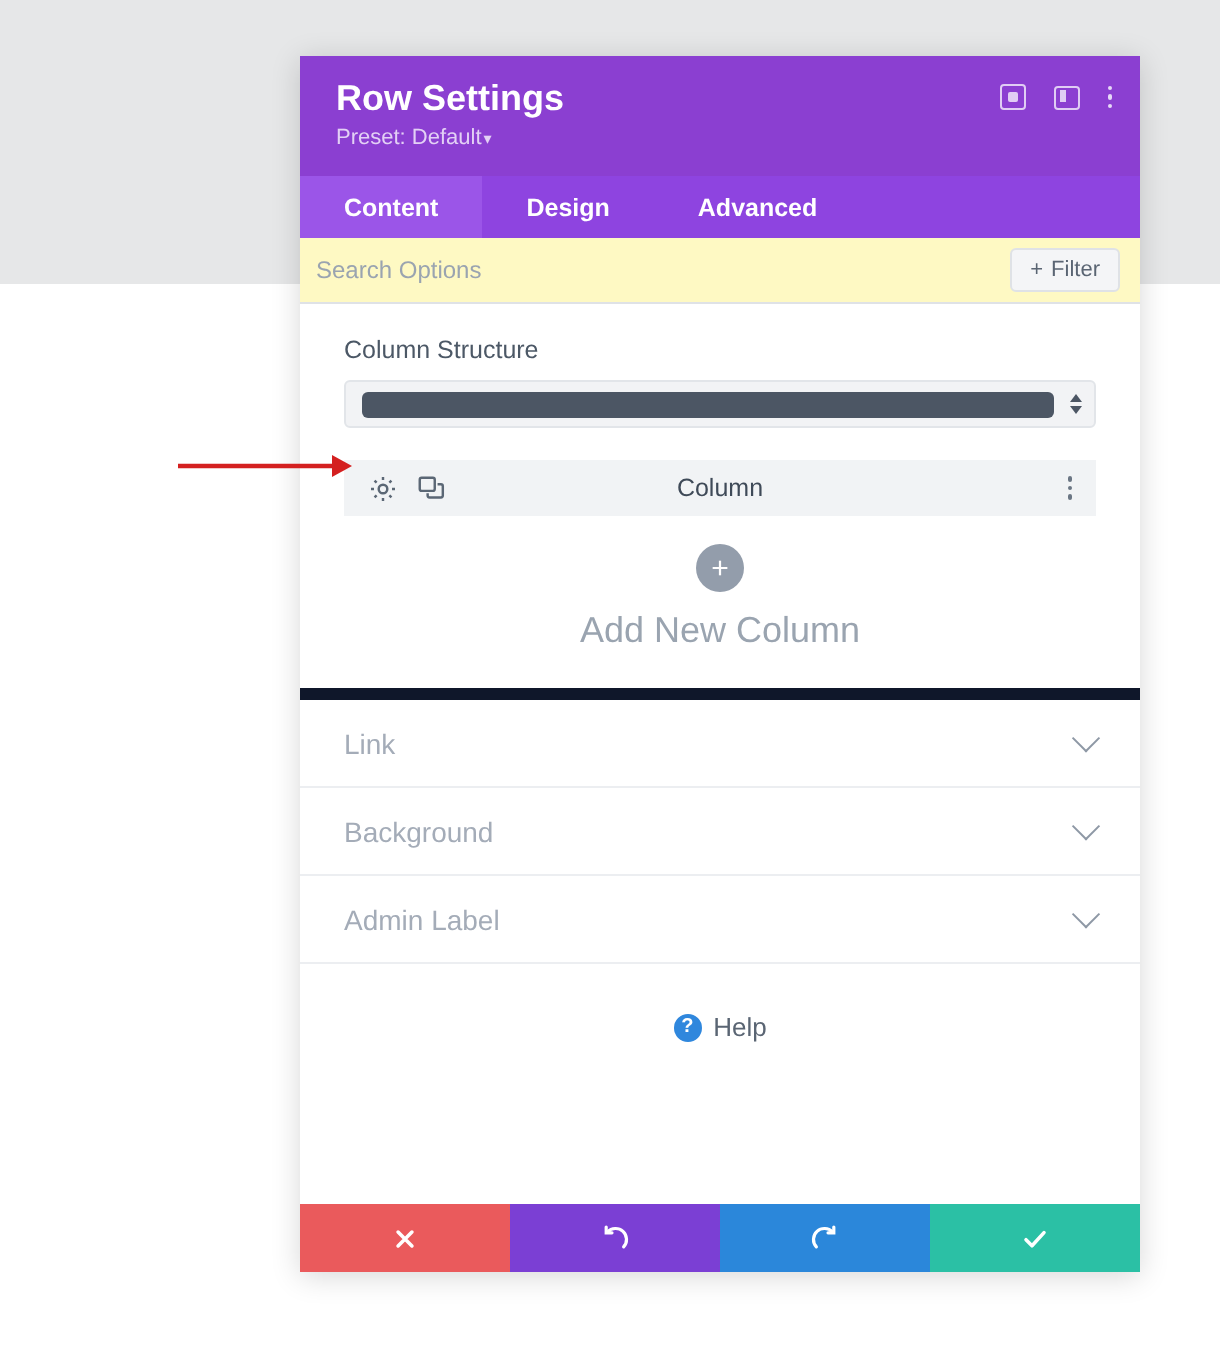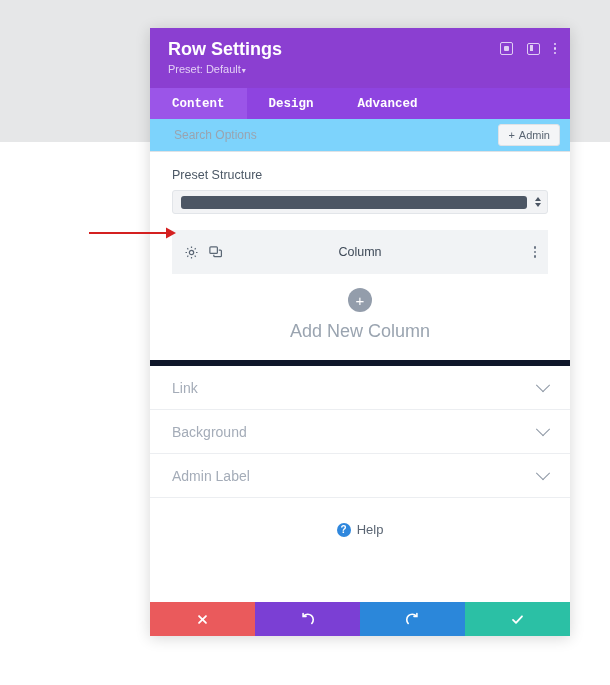--- a/index.html
+++ b/index.html
@@ -122,45 +122,44 @@
     background: #e6d8f7;
     border-radius: 50%;
     display: block;
   }
 
   
   .tabbar {
     background: #8e44e0;
     display: flex;
     height: 31px;
-    font-family: Liberation Mono, monospace;
   }
   .tab {
     color: #ffffff;
     font-size: 12.5px;
     font-weight: bold;
     display: flex;
     align-items: center;
     justify-content: center;
     padding: 0 22px;
     cursor: pointer;
     height: 100%;
     box-sizing: border-box;
   }
   .tab.active {
     background: #9b55e8;
   }
 
   
   .searchbar {
-    background: #7dd3fc;
+    background: #fef9c3;
     height: 32px;
     display: flex;
     align-items: center;
-    padding: 0 10px 0 22px;
+    padding: 0 10px 0 6px;
     border-bottom: 1px solid #dfe2e6;
     position: relative;
   }
   .search-input {
     flex: 1;
     border: none;
     background: transparent;
     outline: none;
     font-family: "Liberation Sans", sans-serif;
     font-size: 12px;
@@ -233,21 +232,21 @@
   }
   .arr-up { border-bottom: 4px solid #4c5664; }
   .arr-dn { border-top: 4px solid #4c5664; }
 
   
   .column-area {
     padding: 16px 22px 0 22px;
   }
   .column-row {
     background: #f1f3f5;
-    height: 44px;
+    height: 28px;
     display: flex;
     align-items: center;
     padding: 0 12px;
     position: relative;
     cursor: pointer;
     box-sizing: border-box;
   }
   .col-tools {
     display: flex;
     align-items: center;
@@ -418,28 +417,28 @@
   <div class="tabbar">
     <div class="tab active">Content</div>
     <div class="tab">Design</div>
     <div class="tab">Advanced</div>
   </div>
 
   <div class="searchbar">
     <input class="search-input" type="text" placeholder="Search Options" style="">
     <button class="filter-btn">
       <span class="filter-plus">+</span>
-      <span>Admin</span>
+      <span>Filter</span>
     </button>
   </div>
 
   <div class="modal-body">
 
     <div class="field-block">
-      <div class="field-label">Preset Structure</div>
+      <div class="field-label">Column Structure</div>
       <div class="struct-select">
         <span class="struct-bar"></span>
         <span class="struct-arrows">
           <span class="arr-up"></span>
           <span class="arr-dn"></span>
         </span>
       </div>
     </div>
 
     <div class="column-area">

